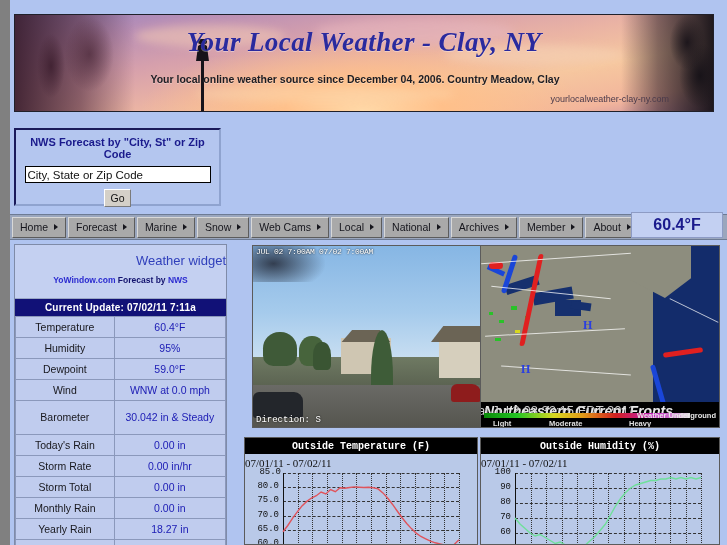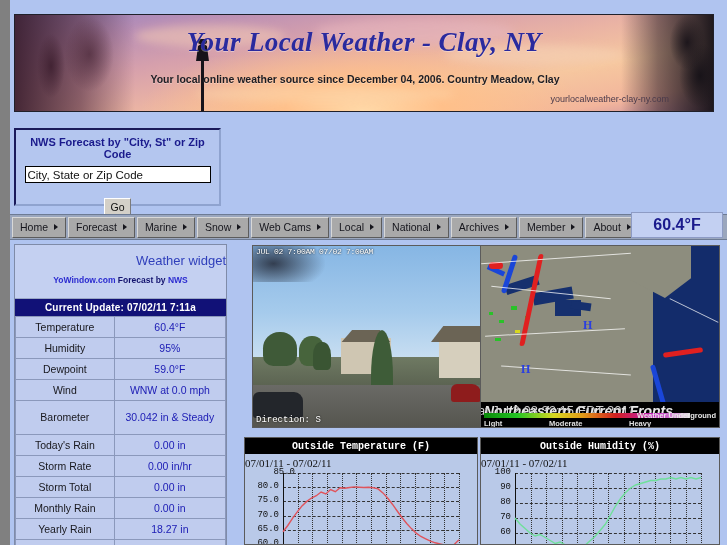--- a/index.html
+++ b/index.html
@@ -77,21 +77,21 @@
     text-align:center;color:#1a1a8c;font-size:11px;font-weight:bold;
     margin-top:6px;
   }
   .fc-input{
     display:block;margin:6px auto 0;width:186px;height:17px;
     border:1px solid #000;background:#fff;
     font-family:"Liberation Sans",sans-serif;font-size:11.5px;color:#111;
     padding:0 2px;box-sizing:border-box;
   }
   .fc-go{
-    display:block;margin:15px auto 0;min-width:26px;height:18px;
+    display:block;margin:6px auto 0;min-width:26px;height:18px;
     background:#d4d0c8;color:#111;font-size:10.5px;
     border:1px solid;border-color:#fff #7b7b7b #7b7b7b #fff;
     font-family:"Liberation Sans",sans-serif;
     cursor:pointer;padding:0 5px;
   }
   
   .nav{
     position:absolute;left:0;top:214px;width:717px;height:24px;
     background:#9aa6bd;
     border-top:1px solid #6d7b94;border-bottom:1px solid #6d7b94;
@@ -414,32 +414,32 @@
     <div class="iso" style="left:10px;top:46px;width:120px;transform:rotate(6deg);"></div>
     <div class="iso" style="left:4px;top:86px;width:140px;transform:rotate(-3deg);"></div>
     <div class="iso" style="left:20px;top:124px;width:130px;transform:rotate(4deg);"></div>
     <div class="iso" style="left:186px;top:64px;width:54px;transform:rotate(26deg);"></div>
     <div class="hmark" style="left:102px;top:72px;">H</div>
     <div class="hmark" style="left:40px;top:116px;">H</div>
     <div class="map-cap">
       <div class="map-cap-title">Northeastern Current Fronts</div>
       <div class="map-cap-time">Sat Jul  2 08:32:15 EDT 2011</div>
       <div class="map-scale"></div>
-      <div class="map-sc-lbl" style="left:3px;">Light</div>
+      <div class="map-sc-lbl" style="left:12px;">Light</div>
       <div class="map-sc-lbl" style="left:68px;">Moderate</div>
       <div class="map-sc-lbl" style="left:148px;">Heavy</div>
       <div class="map-cap-brand">Weather Underground</div>
     </div>
   </div>
 
   <div class="chart left">
     <div class="chart-title">Outside Temperature (F)</div>
     <div class="chart-range">07/01/11 - 07/02/11</div>
     <div class="plot" id="plot0">
-        <div class="ylab" style="left: 16px; width: 34px; top: -6px;">85.0</div>
+        <div class="ylab" style="left: 2px; width: 34px; top: -6px;">85.0</div>
         <div class="grid-h" style="left: 38px; top: 0px; width: 176px;"></div>
         <div class="ylab" style="left: 0px; width: 34px; top: 8.18182px;">80.0</div>
         <div class="grid-h" style="left: 38px; top: 14.1818px; width: 176px;"></div>
         <div class="ylab" style="left: 0px; width: 34px; top: 22.3636px;">75.0</div>
         <div class="grid-h" style="left: 38px; top: 28.3636px; width: 176px;"></div>
         <div class="ylab" style="left: 0px; width: 34px; top: 36.5455px;">70.0</div>
         <div class="grid-h" style="left: 38px; top: 42.5455px; width: 176px;"></div>
         <div class="ylab" style="left: 0px; width: 34px; top: 50.7273px;">65.0</div>
         <div class="grid-h" style="left: 38px; top: 56.7273px; width: 176px;"></div>
         <div class="ylab" style="left: 0px; width: 34px; top: 64.9091px;">60.0</div>

